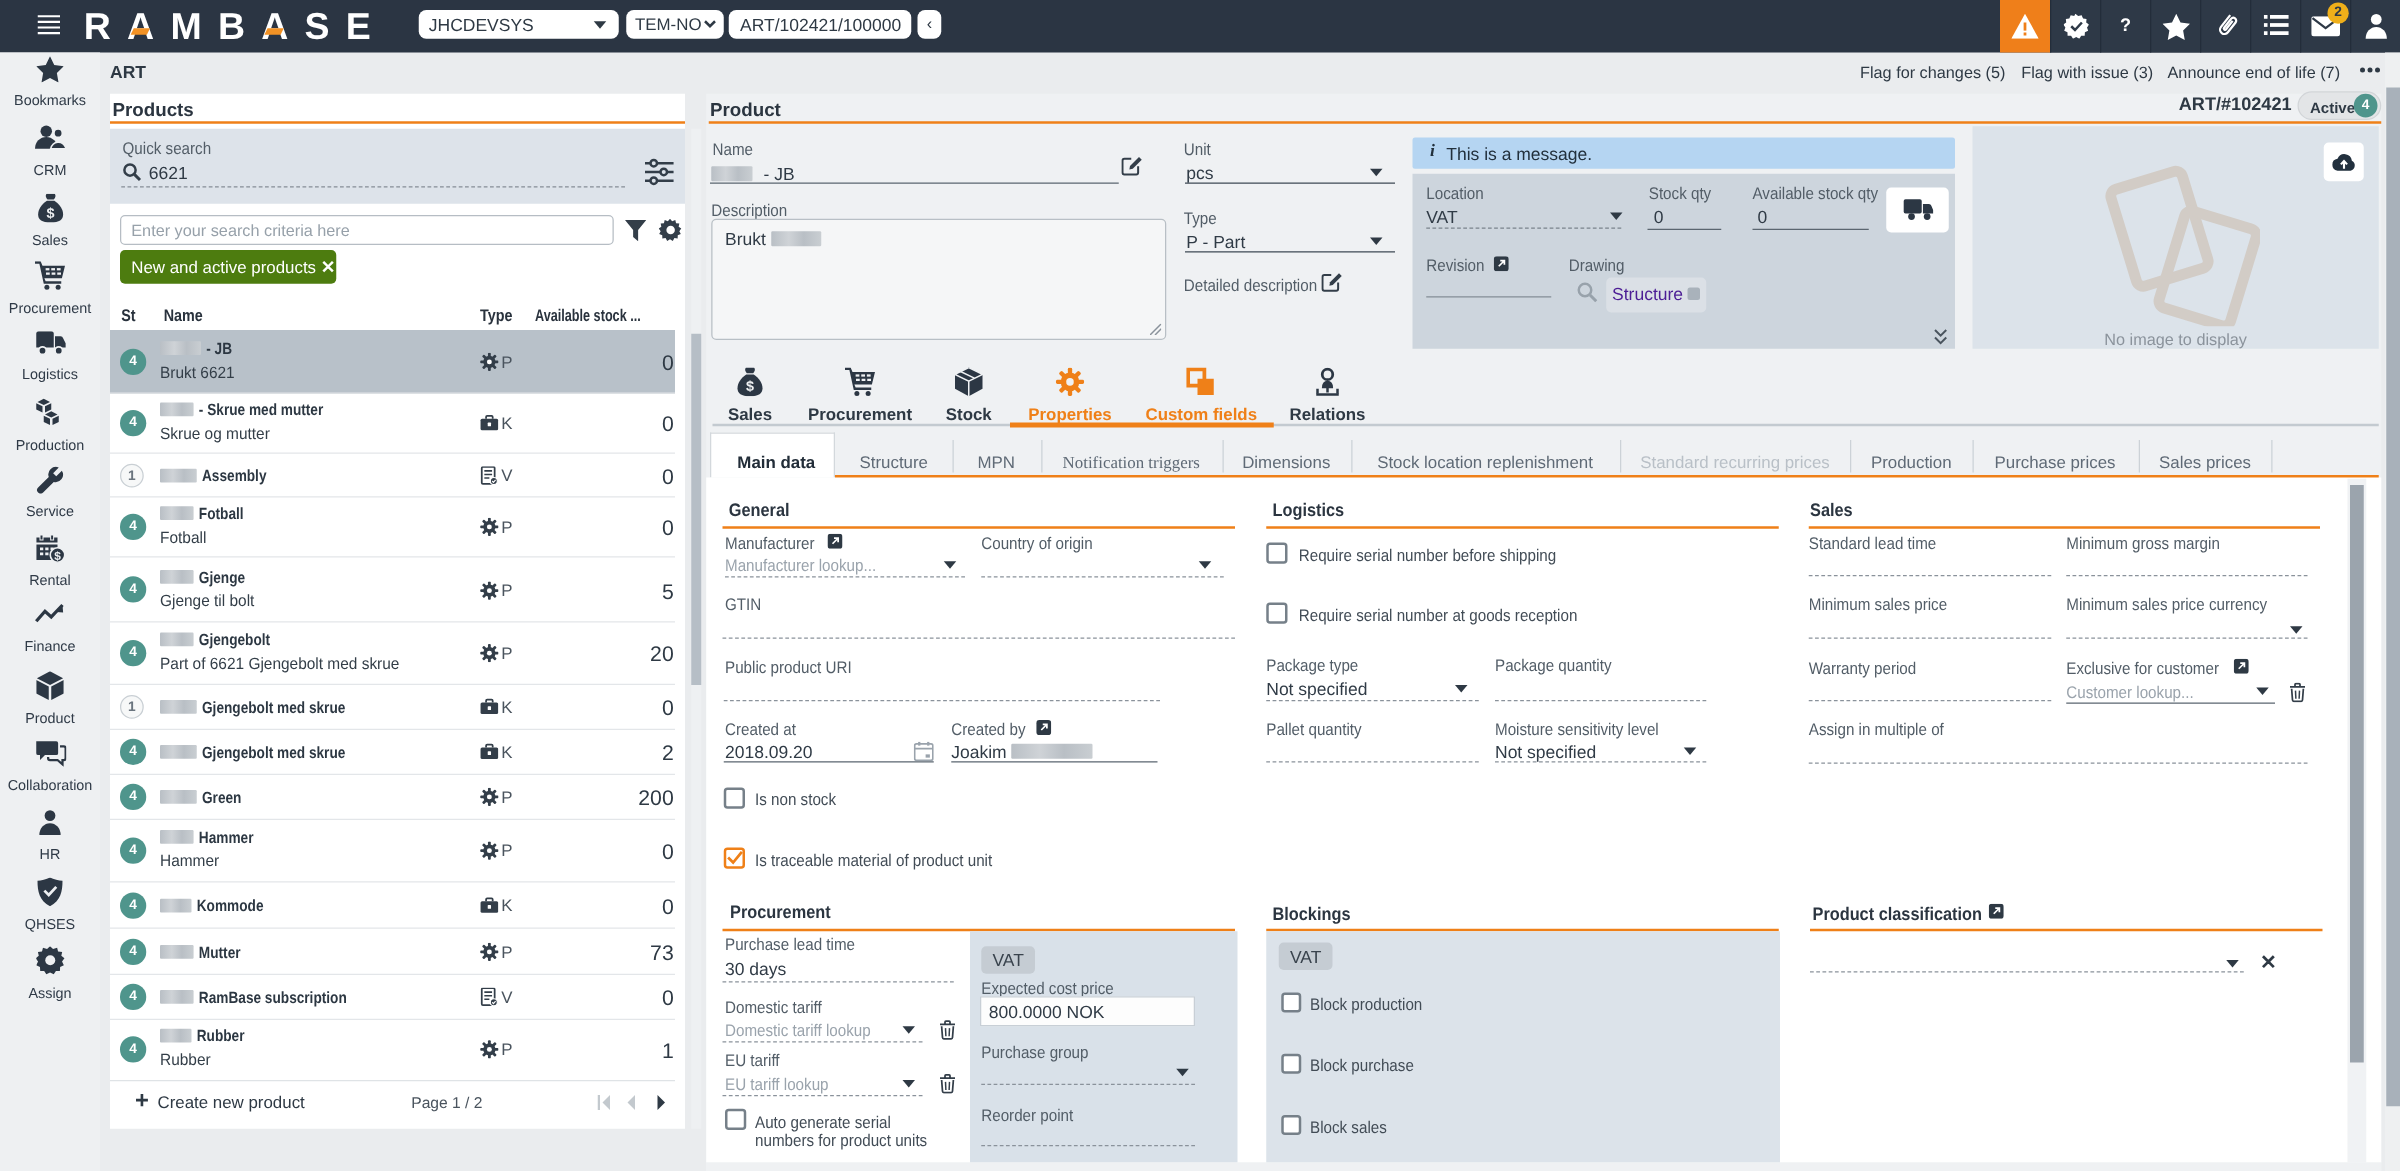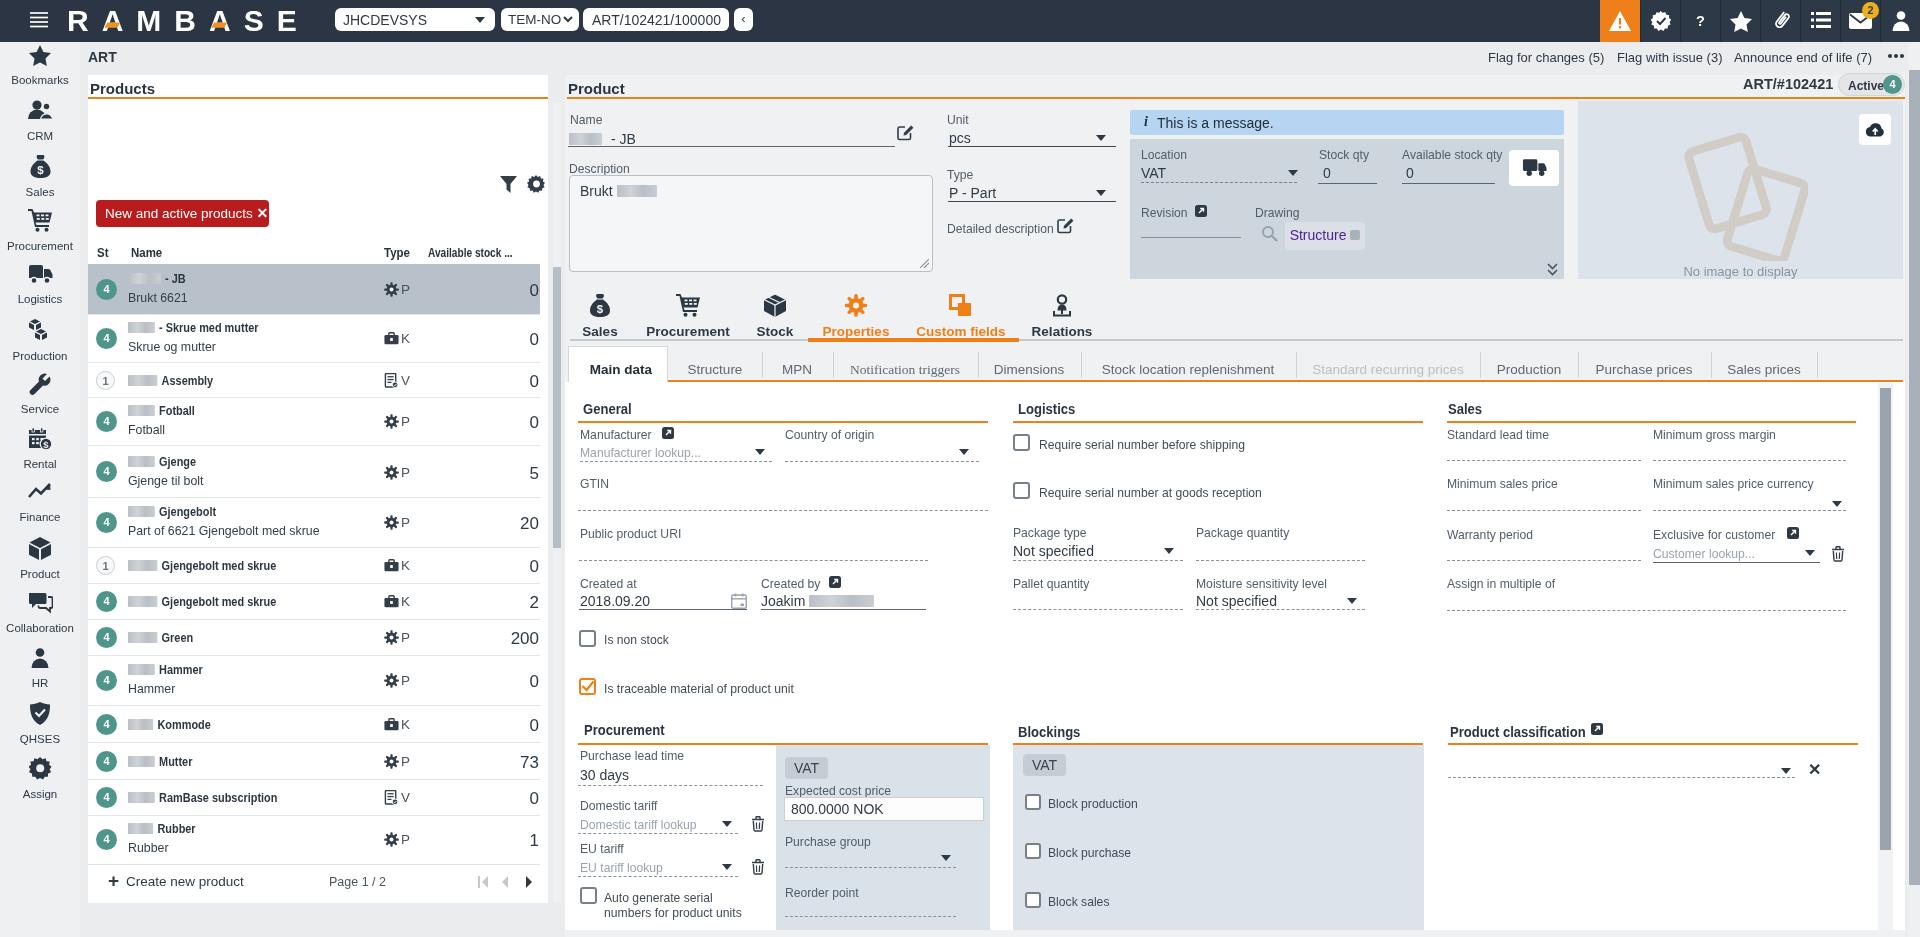--- a/index.html
+++ b/index.html
@@ -276,30 +276,52 @@
 <div class="abs" style="left:1743px;top:76px;font-size:14.5px;font-weight:bold;color:#2e3944;z-index:6;">ART/#102421</div>
 <div class="abs" style="left:1838px;top:73px;width:67px;height:23px;background:#e3e5e7;border:1px solid #d2d5d8;border-radius:12px;z-index:6;">
   <span style="position:absolute;left:9px;top:5px;font-size:12px;font-weight:bold;color:#2e3944;">Active</span>
   <span style="position:absolute;right:2px;top:1px;width:19px;height:19px;border-radius:50%;background:#4f958c;color:#fff;font-size:11px;font-weight:bold;text-align:center;line-height:19px;">4</span>
 </div>
 
 <div class="abs" id="lpanel" style="left:88px;top:75px;width:460px;height:828px;background:#fff;">
   <div class="abs" style="left:2px;top:5px;font-size:15px;font-weight:bold;color:#2b3540;">Products</div>
   <div class="abs" style="left:0;top:22px;width:460px;border-bottom:2px solid #ef8018;"></div>
 
-
+  <div class="abs" style="left:0;top:28px;width:460px;height:60px;background:#dde3ea;">
+    <div class="abs lbl" style="left:10px;top:8px;">Quick search</div>
+    <svg class="abs" style="left:10px;top:27px;" width="15" height="15" viewBox="0 0 15 15">
+        <circle cx="6" cy="6" r="4.5" fill="none" stroke="#333e49" stroke-width="2"></circle>
+        <line x1="9.5" y1="9.5" x2="14" y2="14" stroke="#333e49" stroke-width="2.4"></line>
+      </svg>
+    <div class="abs" style="left:31px;top:27px;font-size:14px;color:#2e3944;">6621</div>
+    <div class="abs" style="left:9px;top:46px;width:403px;border-bottom:1px dashed #858d96;"></div>
+    <svg class="abs" style="left:428px;top:23px;" width="23" height="23" viewBox="0 0 23 23">
+      <g stroke="#333e49" stroke-width="2" fill="#dde3ea">
+        <line x1="0" y1="4.5" x2="23" y2="4.5"></line>
+          <line x1="0" y1="11.5" x2="23" y2="11.5"></line>
+          <line x1="0" y1="18.5" x2="23" y2="18.5"></line>
+        <circle cx="7" cy="4.5" r="2.6"></circle>
+          <circle cx="15" cy="11.5" r="2.6"></circle>
+          <circle cx="7" cy="18.5" r="2.6"></circle>
+      </g>
+    </svg>
+  </div>
+
+  <div class="abs" style="left:8px;top:97px;width:395px;height:24px;background:#fff;border:1px solid #b6bdc4;border-radius:4px;">
+    <span class="abs" style="left:8px;top:4px;font-size:13px;color:#97a1aa;">Enter your search criteria here</span>
+  </div>
   <svg class="abs" style="left:412px;top:101px;" width="17" height="17" viewBox="0 0 17 17">
       <path d="M0 0 H17 L10.5 8 V17 L6.5 13.5 V8 Z" fill="#333e49"></path>
     </svg>
   <svg class="abs" style="left:439px;top:100px;" width="19" height="19" viewBox="0 0 19 19">
       <path id="gearp" d="M9.5 0 L11.4 2.2 L14.2 1.2 L14.9 4 L17.8 4.3 L17.2 7.1 L19.5 8.7 L17.8 11 L19.1 13.6 L16.4 14.6 L16.3 17.5 L13.4 17.2 L12 19.7 L9.5 18.2 L7 19.7 L5.6 17.2 L2.7 17.5 L2.6 14.6 L-0.1 13.6 L1.2 11 L-0.5 8.7 L1.8 7.1 L1.2 4.3 L4.1 4 L4.8 1.2 L7.6 2.2 Z" fill="#333e49" transform="scale(0.9) translate(0.5,0)"></path>
       <circle cx="9.5" cy="9" r="3.4" fill="#fff"></circle>
     </svg>
 
-  <div class="abs" style="left:8px;top:125px;width:173px;height:27px;background:#b91c1c;border-radius:4px;color:#fff;font-size:13.5px;line-height:26px;padding-left:9px;white-space:nowrap;">New and active products <b style="font-size:14px;">✕</b></div>
+  <div class="abs" style="left:8px;top:125px;width:173px;height:27px;background:#4d7c0f;border-radius:4px;color:#fff;font-size:13.5px;line-height:26px;padding-left:9px;white-space:nowrap;">New and active products <b style="font-size:14px;">✕</b></div>
 
   <div class="abs" style="left:9px;top:170px;font-size:13.5px;font-weight:bold;color:#29323d;transform:scaleX(.85);transform-origin:0 50%;">St</div>
   <div class="abs" style="left:43px;top:170px;font-size:13.5px;font-weight:bold;color:#29323d;transform:scaleX(.85);transform-origin:0 50%;">Name</div>
   <div class="abs" style="left:296px;top:170px;font-size:13.5px;font-weight:bold;color:#29323d;transform:scaleX(.85);transform-origin:0 50%;">Type</div>
   <div class="abs" style="left:340px;top:170px;font-size:13.5px;font-weight:bold;color:#29323d;transform:scaleX(.75);transform-origin:0 50%;">Available stock ...</div>
   <div id="rows">
   <style>
     .row{position:absolute;left:0;width:452px;border-bottom:1px solid #e3e6e9;}
     .st{position:absolute;left:8px;width:21px;height:21px;border-radius:50%;background:#4f958c;color:#fff;font-size:11px;font-weight:bold;text-align:center;line-height:21px;}
     .st.g{background:#f7f8f8;border:1px solid #c9cfd4;color:#6a747e;width:19px;height:19px;line-height:19px;}
@@ -760,21 +782,21 @@
     <div class="tri abs" style="left:157px;top:482px;"></div>
     <div class="abs dashed" style="left:13px;top:494px;width:160px;"></div>
     <svg class="abs" style="left:186px;top:477px;" width="14" height="16">
         <use href="#i-trash"></use>
       </svg>
     <div class="cb abs" style="left:15px;top:505px;"></div>
     <div class="abs lbl" style="left:39px;top:508px;color:#424c56;">Auto generate serial<br>numbers for product units</div>
     <div class="abs" style="left:211px;top:363px;width:214px;height:185px;background:#d9e1e9;">
       <div class="chip abs" style="left:9px;top:12px;">VAT</div>
       <div class="abs lbl" style="left:9px;top:38px;">Expected cost price</div>
-      <div class="abs" style="left:8px;top:52px;width:200px;height:24px;background:#fdfdfd;border:1px solid #c8cfd6;">
+      <div class="abs" style="left:8px;top:52px;width:172px;height:24px;background:#fdfdfd;border:1px solid #c8cfd6;">
         <span class="abs val" style="left:6px;top:3px;">800.0000 NOK</span>
       </div>
       <div class="abs lbl" style="left:9px;top:89px;">Purchase group</div>
       <div class="tri abs" style="left:165px;top:110px;"></div>
       <div class="abs dashed" style="left:9px;top:122px;width:171px;"></div>
       <div class="abs lbl" style="left:9px;top:140px;">Reorder point</div>
       <div class="abs dashed" style="left:9px;top:171px;width:171px;"></div>
     </div>
 
     <div class="abs sect-h" style="left:453px;top:342px;">Blockings</div>

